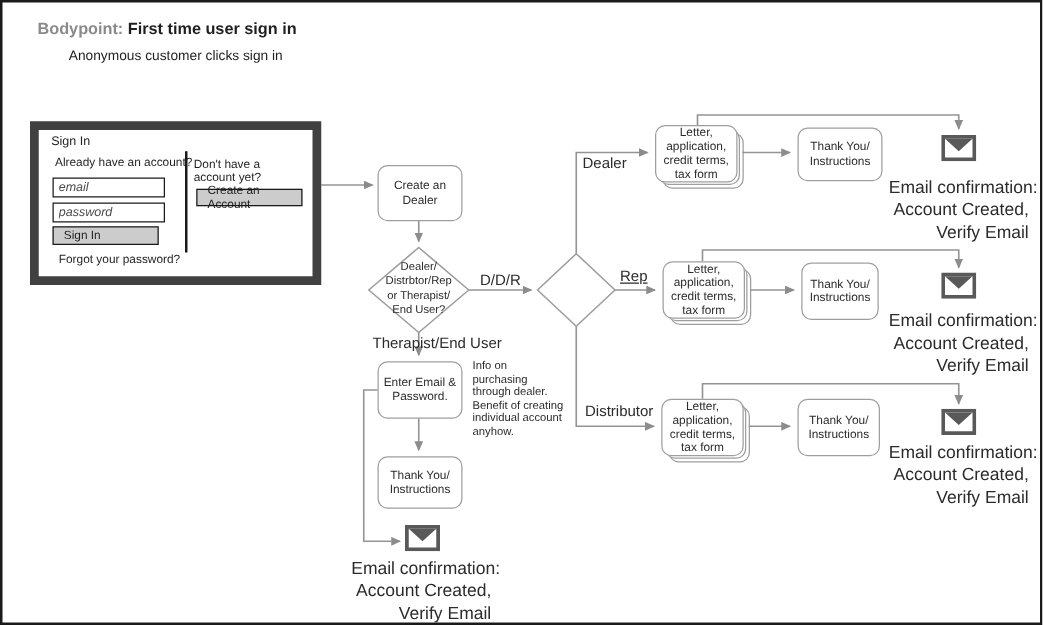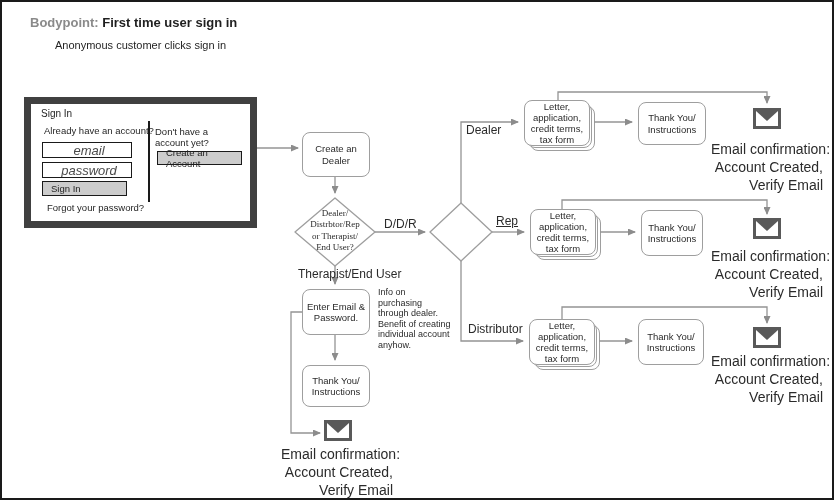--- a/index.html
+++ b/index.html
@@ -11,22 +11,22 @@
   
   .title-line{position:absolute; left:28px; top:13px; font-size:13px; font-weight:bold; white-space:pre;}
   .brand{color:#8a8a8a;}
   .subtitle{position:absolute; left:28px; top:37px; font-size:11px;margin-left:25px;}
   
   .panel{position:absolute; left:22px; top:95px; width:219px; height:117px; border:7px solid #404040; background:#fff;}
   .panel .ptitle{position:absolute; left:10px; top:4px; font-size:10px;}
   .panel .plabel{position:absolute; font-size:9.5px; white-space:pre-wrap;}
   .panel input{
     position:absolute; left:11px; width:84px; height:14px; border:1.5px solid #1a1a1a;
-    font-family:"Liberation Sans","DejaVu Sans",sans-serif; font-size:13px; font-style:italic;
-    padding:0 0 0 4px; background:#fff; box-sizing:content-box;text-align:center;
+    font-family:"Liberation Sans","DejaVu Sans",sans-serif; font-size:10px; font-style:italic;
+    padding:0 0 0 4px; background:#fff; box-sizing:content-box;
   }
   .panel input::placeholder{color:#4a4a4a; font-style:italic; opacity:1;}
   .btn{
     position:absolute; background:#ccc; border:1px solid #1a1a1a; font-size:9.5px;
     display:flex; align-items:center; padding-left:8px; box-sizing:border-box; cursor:default;
     font-family:"Liberation Sans","DejaVu Sans",sans-serif;
   }
   .divider{position:absolute; left:117px; top:17px; width:2px; height:81px; background:#1a1a1a;}
   
   #connectors{position:absolute; left:0; top:0;}
@@ -92,21 +92,21 @@
     <div class="btn" style="left:11px; top:77px; width:85px; height:15px;">Sign In</div>
     <div class="plabel" style="left:16px; top:98px;">Forgot your password?</div>
     <div class="divider"></div>
     <div class="plabel" style="left:124px; top:22px; width:82px;">Don't have a account yet?</div>
     <div class="btn" style="left:126px; top:47px; width:85px; height:14px;">Create an Account</div>
   </div>
 
   <div class="node" style="left:300px; top:130px; width:66px; height:43px;">Create an
 Dealer</div>
 
-  <div class="dtext" style="left:288px; top:206px; width:90px;font-family:Liberation Serif, serif;">Dealer/
+  <div class="dtext" style="left:288px; top:206px; width:90px;">Dealer/
 Distrbtor/Rep
 or Therapist/
 End User?</div>
   <div class="lbl" style="left:382px; top:215px;">D/D/R</div>
   <div class="lbl" style="left:296px; top:265px;">Therapist/End User</div>
 
   <div class="node" style="left:300px; top:287px; width:66px; height:44px;">Enter Email &amp;
 Password.</div>
   <div class="note" style="left:376px; top:285px;">Info on
 purchasing

